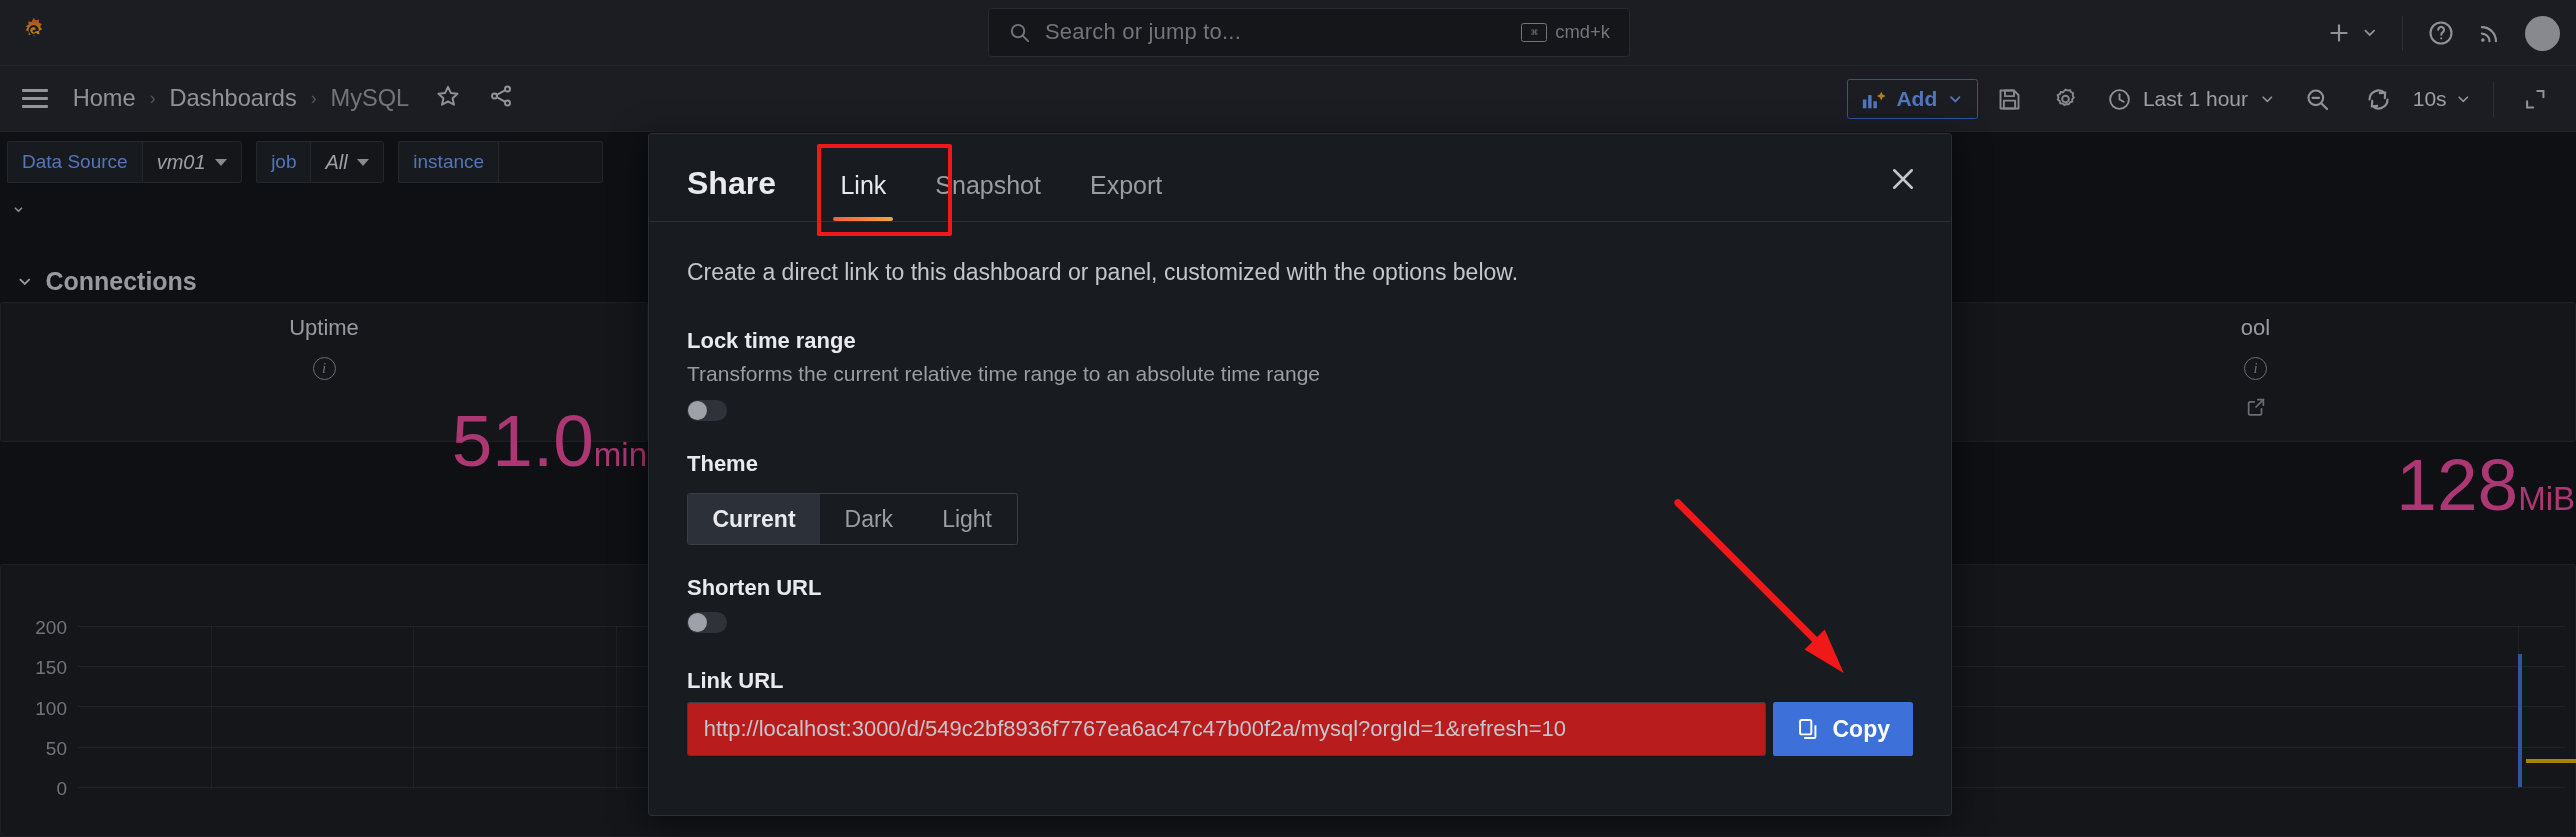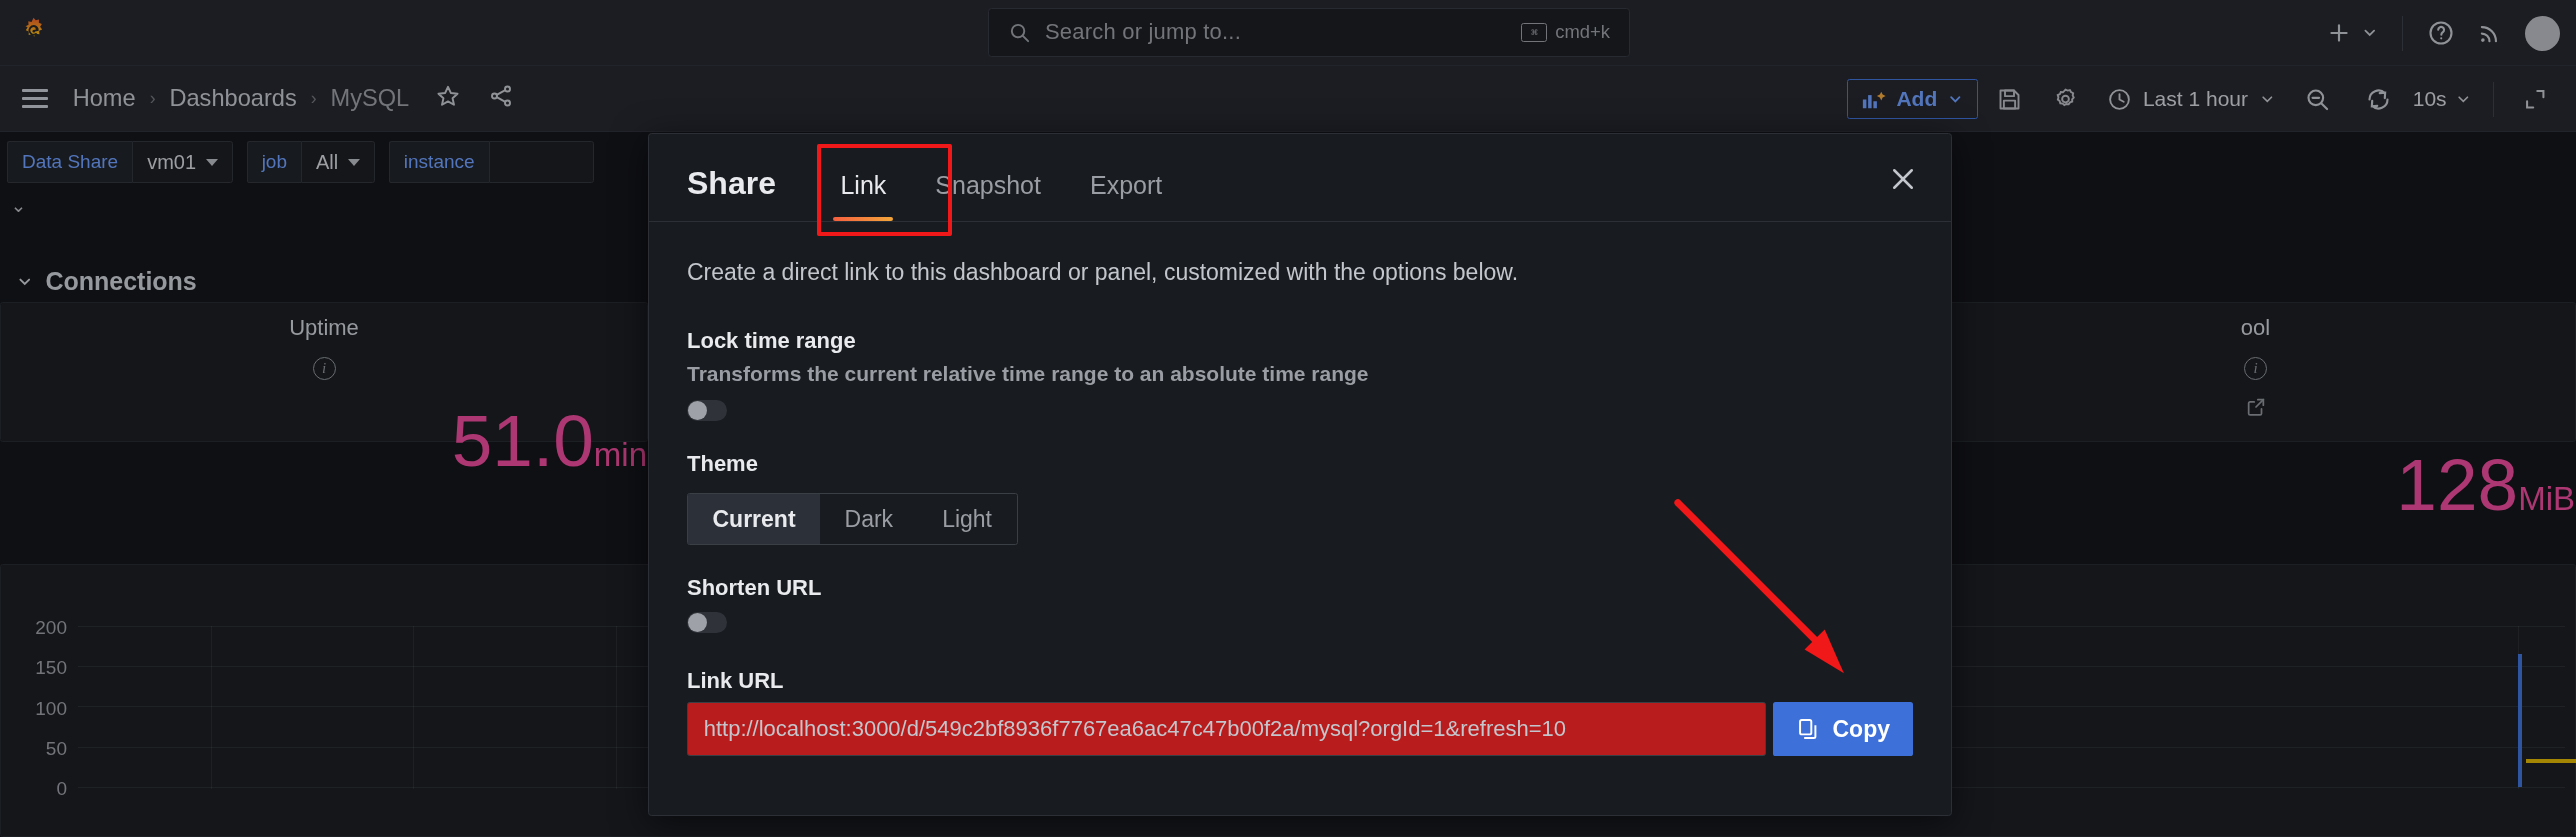--- a/index.html
+++ b/index.html
@@ -60,21 +60,21 @@
 
   
   .varsrow { position:absolute; top:133px; left:0; width:2576px; height:58px; background:#111217; display:flex; align-items:center; padding-left: 7px; gap: 3.5px;}
   .var-group { display:flex; align-items:center; }
   .var-label {
     background:#1d2025; border:0.9px solid #2e3238; border-right:none; border-radius:2.6px 0 0 2.6px;
     color:#6e9fff; font-size:19px; padding: 9.6px 14px; height:42px; display:flex;align-items:center;
   }
   .var-value {
     background:#181b1f; border:0.9px solid #2e3238; border-radius:0 2.6px 2.6px 0;
-    color:#d4d7dc; font-size:20px; padding: 9.6px 14px; height:42px; display:flex;align-items:center; gap:9.6px; cursor:pointer; min-width:52px;
+    color:#d4d7dc; font-size:20px; padding: 9.6px 14px; height:42px; display:flex;align-items:center; gap:9.6px; cursor:pointer; min-width:52px;font-style:italic;
   }
   .chev { display:inline-block; width:0;height:0;border-left:6.1px solid transparent;border-right:6.1px solid transparent;border-top:7px solid currentColor; opacity:.85;}
   .collapse-caret { position:absolute; top:194px; left:10.5px; color:#b7bac0; font-size:19px; cursor:pointer;}
 
   
   .panel { position:absolute; background:#181b1f; border:0.9px solid #23272c; border-radius:2.6px; }
   .panel-title { color:#ccd0d6; font-size:22px; padding: 12.2px 17.5px; display:flex; align-items:center; gap:15.7px;flex-direction:column;}
   .info-i { width:23px;height:23px;border:1.7px solid #8f9399;border-radius:50%;display:flex;align-items:center;justify-content:center;color:#8f9399;font-size:15px;font-style:italic;font-family:"Liberation Serif",serif;}
   .bigstat { color:#ec4899; font-size:73px; font-weight:400; text-align:right; line-height:1;}
   .bigstat .unit { font-size:33px; }
@@ -93,21 +93,21 @@
   .modal-head { position:relative; height:88px; border-bottom:0.9px solid #2c3036; display:flex; align-items:flex-end; padding-left: 38px; gap: 0;}
   .modal-title { color:#e8eaed; font-size:32px; font-weight:600; padding-bottom: 19px; margin-right: 40px; }
   .tab { color:#9a9da3; font-size:25px; padding: 0 24.5px 21px 24.5px; cursor:pointer; position:relative; }
   .tab.active { color:#e8eaed; }
   .tab.active::after { content:""; position:absolute; left:17.5px; right:17.5px; bottom:0; height:4.4px; background: linear-gradient(90deg,#f55f3e,#f2a73b); border-radius:2.6px; }
   .close-x { position:absolute; right:28px; top:24.5px; width:40px;height:40px;display:flex;align-items:center;justify-content:center;cursor:pointer;}
 
   .modal-body { padding: 37px 38px 0 38px; }
   .mb-desc { color:#c3c6cc; font-size:23px; margin-bottom: 42px; }
   .field-label { color:#e8eaed; font-size:22px; font-weight:600; margin-bottom: 7.9px; }
-  .field-sub { color:#9a9da3; font-size:21px; margin-bottom: 14px; font-weight: bold; }
+  .field-sub { color:#9a9da3; font-size:21px; margin-bottom: 14px; }
   .toggle { width:40px; height:21px; border-radius:10.5px; background:#2f3339; position:relative; cursor:pointer; }
   .toggle .knob { position:absolute; left:0.9px; top:0.9px; width:19px;height:19px;border-radius:50%; background:#9ea2a8; }
   .radio-group { display:inline-flex; border:0.9px solid #3a3e45; border-radius:2.6px; overflow:hidden; }
   .radio-opt { padding: 11.4px 24.5px; font-size:23px; color:#9a9da3; cursor:pointer; }
   .radio-opt.sel { background:#2c3038; color:#e8eaed; font-weight:600; }
   .url-row { display:flex; align-items:center; gap: 7px; }
   .url-input {
     flex:1; height:54px; background:#b91c1c; border:0.9px solid #3a3e45; border-radius:2.6px;
     color:#c3c6cc; font-size:22px; padding: 0 15.7px; display:flex; align-items:center;
     white-space:nowrap; overflow:hidden;
@@ -281,21 +281,21 @@
         <svg width="24.5" height="24.5" viewBox="0 0 24 24" fill="none" stroke="#c3c6cc" stroke-width="2" stroke-linecap="round">
           <polyline points="14,4 20,4 20,10"></polyline>
             <polyline points="10,20 4,20 4,14"></polyline>
         </svg>
       </div>
     </div>
   </div>
 
   <div class="varsrow">
     <div class="var-group">
-      <span class="var-label">Data Share</span>
+      <span class="var-label">Data Source</span>
       <span class="var-value">
         <span>vm01</span>
         <i class="chev"></i>
       </span>
     </div>
     <div class="var-group" style="margin-left:10.5px">
       <span class="var-label">job</span>
       <span class="var-value">
         <span>All</span>
         <i class="chev"></i>

